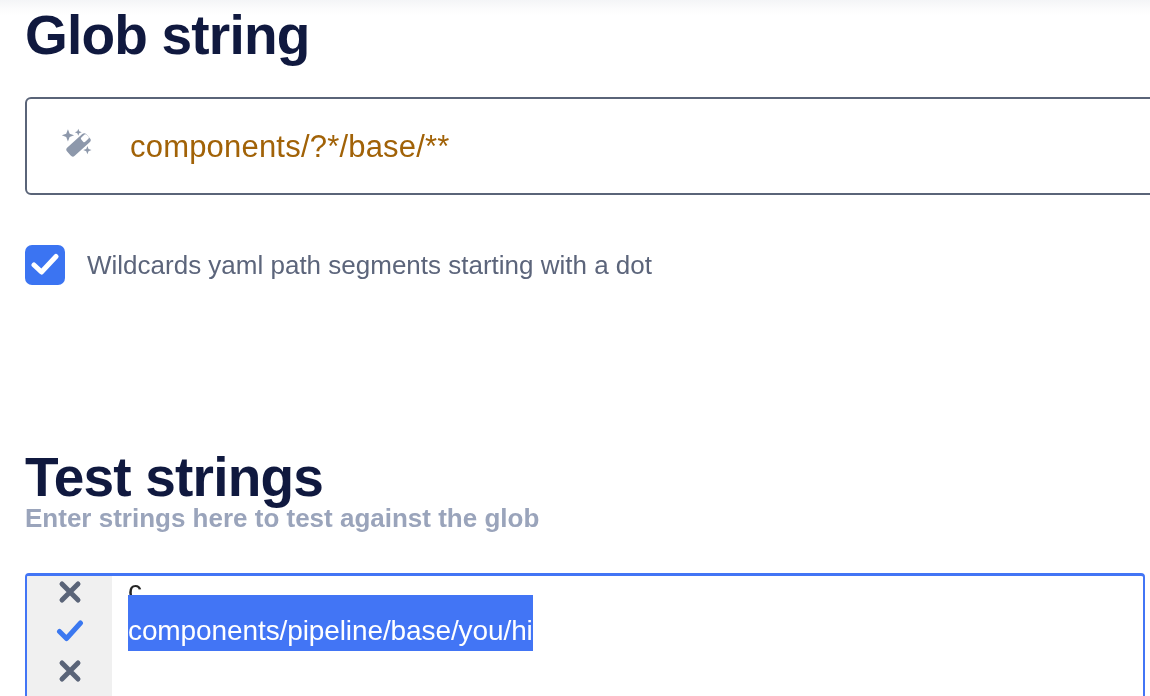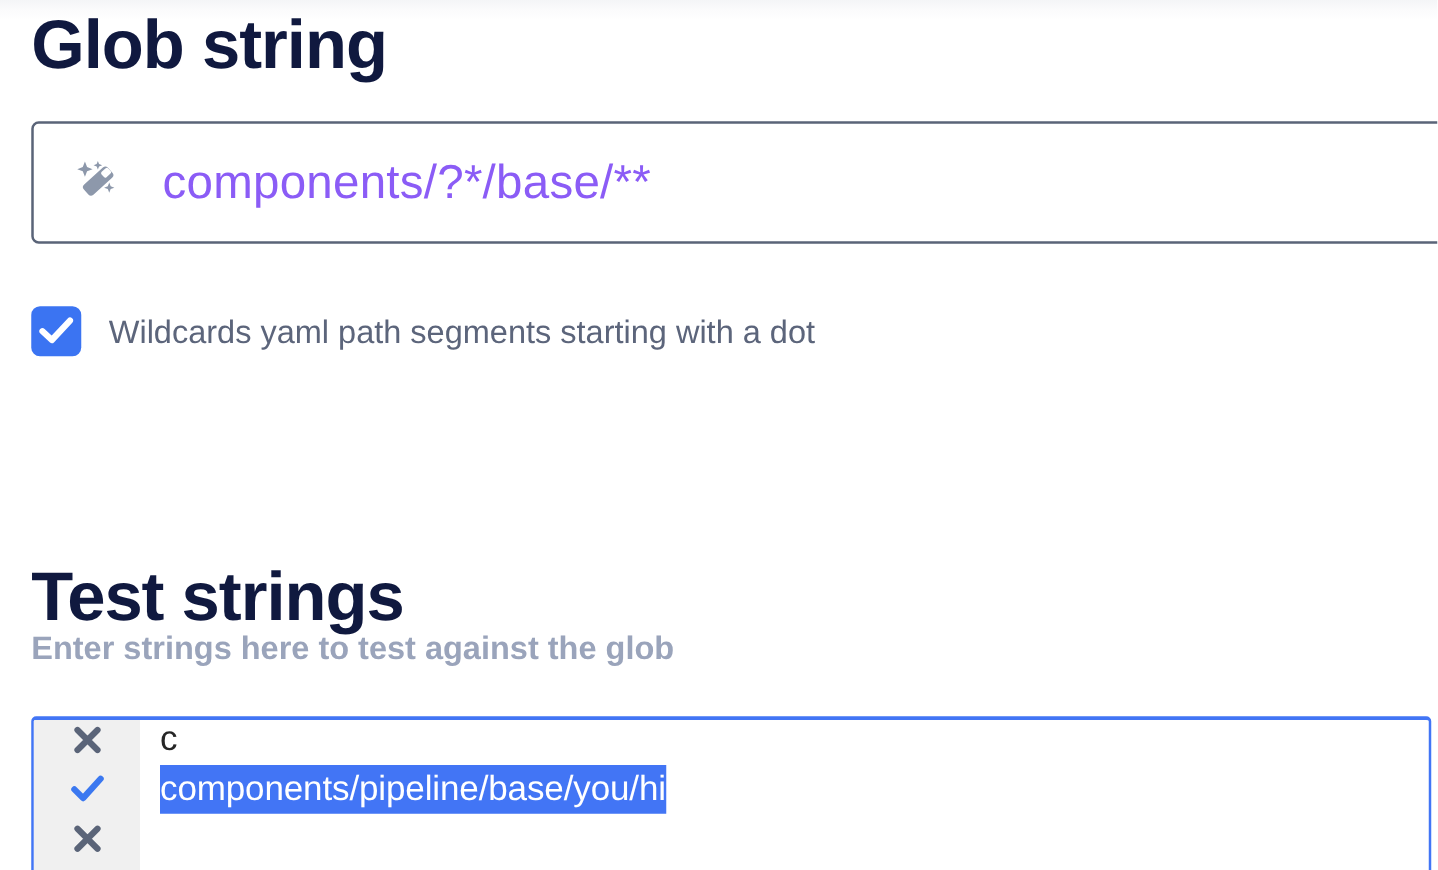--- a/index.html
+++ b/index.html
@@ -40,22 +40,22 @@
     align-items: center;
   }
   .wand {
     width: 46px; height: 46px;
     margin-left: 28px;
     flex: 0 0 auto;
     display: block;
   }
   .glob-value {
     margin-left: 29px;
-    font-size: 38px;
-    color: #8b5cf6;
+    font-size: 31px;
+    color: #a16207;
     letter-spacing: 0.2px;
     white-space: nowrap;
     line-height: 1;
   }
 
   
   #dot-row {
     position: absolute;
     left: 25px; top: 245px;
     display: flex;
@@ -125,21 +125,21 @@
     color: #262626;
     line-height: 40px;
     white-space: nowrap;
     padding-left: 16px;
     letter-spacing: -0.1px;
   }
   .line:first-child { height: 32px; line-height: 24px; }
   .sel {
     background: #4275f5;
     color: #ffffff;
-    padding: 3px 0 5px 0;
+    padding: 20px 0 5px 0;
   }
   .misspell {
     border-bottom: 4px dotted #5fb45f;
     padding-bottom: 1px;
   }
 </style>
 </head>
 <body>
 
 <div id="page">

